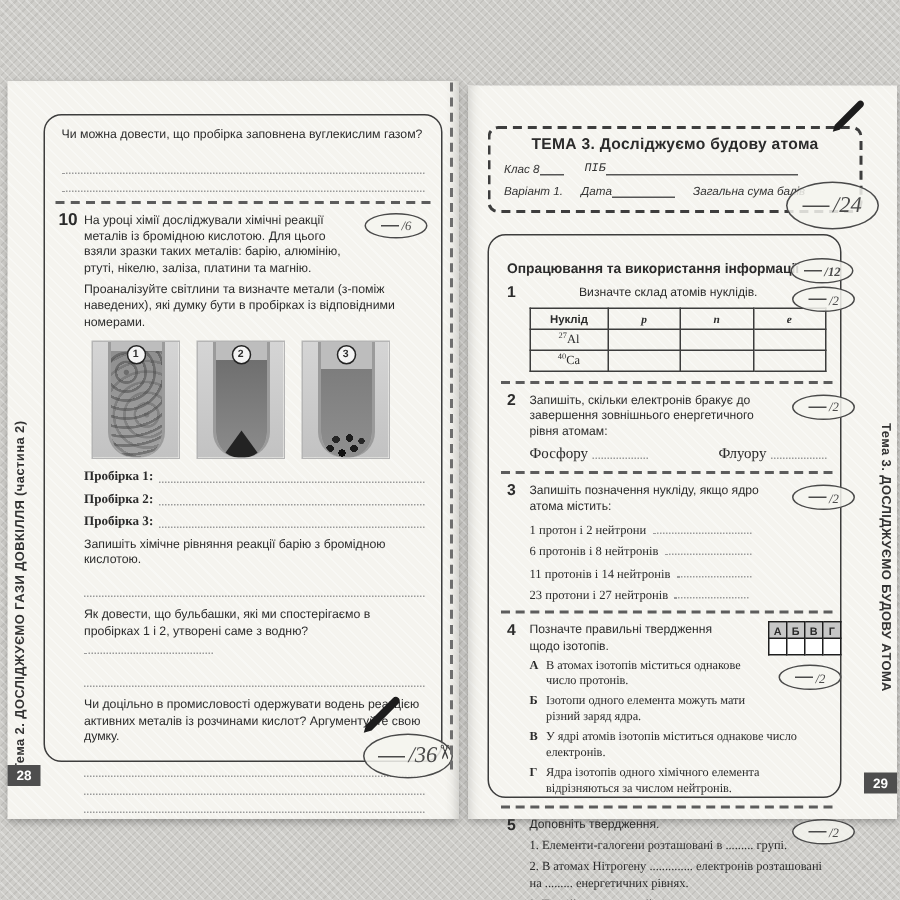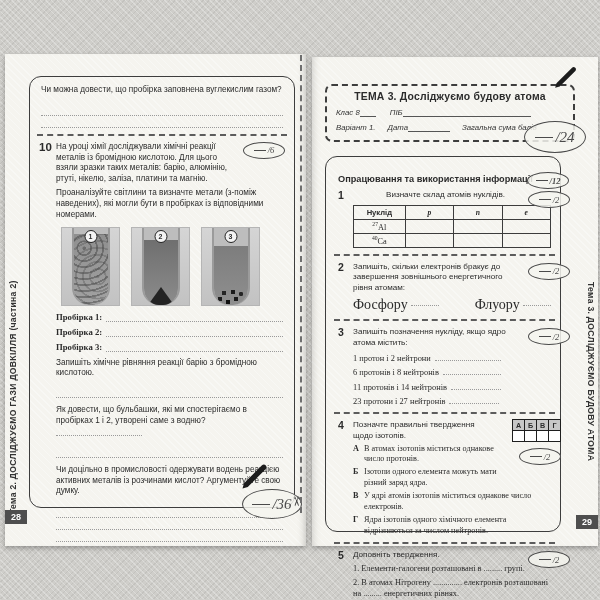--- a/index.html
+++ b/index.html
@@ -81,21 +81,21 @@
   .qnum{position:absolute;left:0;top:-1px;font-weight:bold;font-size:10.5px;}
   .qtext{font-size:8.1px;line-height:1.3;}
   .qoval{position:absolute;right:-19px;top:1px;}
   table.nuclide{border-collapse:collapse;margin-top:4px;}
   table.nuclide th,table.nuclide td{border:1.1px solid #3c3c3c;height:13px;text-align:center;padding:0 2px;}
   table.nuclide th{font-size:7.6px;}
   .pne{font-family:"Liberation Serif",serif;font-style:italic;font-weight:bold;font-size:8.5px;}
   .nucl{font-family:"Liberation Serif",serif;font-size:8.3px;}
   .nucl sup{font-size:5.6px;}
   .c-nucl{width:48px;} .c-p{width:46px;} .c-n{width:46px;} .c-e{width:46px;}
-  .blanks-row{display:flex;margin-top:4px;font-family:"Liberation Serif",serif;font-size:14px;}
+  .blanks-row{display:flex;margin-top:4px;font-family:"Liberation Serif",serif;font-size:10px;}
   .sline{font-family:"Liberation Serif",serif;font-size:8.4px;margin-top:3.5px;}
   #q4-grid{position:absolute;right:-10px;top:-1px;text-align:right;}
   table.agrid{border-collapse:collapse;background:#fff;}
   table.agrid td{width:11px;height:10px;border:1.6px solid #1e1e1e;text-align:center;font-weight:bold;font-size:7.2px;padding:0;}
   table.agrid tr.hd td{background:#c7c7c7;}
   .opt{display:flex;font-family:"Liberation Serif",serif;font-size:8.2px;line-height:1.3;margin-top:2.5px;}
   .opt .optletter{font-weight:bold;flex:none;width:11px;}
   .opt.narrow{margin-right:52px;}
   .q5item{font-family:"Liberation Serif",serif;font-size:8.3px;line-height:1.4;margin-top:2px;}
 </style>
@@ -112,21 +112,21 @@
 
     <div class="sep"></div>
 
     <div id="q10">
       <span class="qnum">10</span>
       <span class="oval oval-sm" id="q10-oval">
           <i class="dash"></i>
           <span>/6</span>
         </span>
       <div class="ltext" style="margin-right:50px;">На уроці хімії досліджували хімічні реакції металів із бромідною кислотою. Для цього взяли зразки таких металів: барію, алюмінію, ртуті, нікелю, заліза, платини та магнію.</div>
-      <div class="ltext" style="margin-top:3px;">Проаналізуйте світлини та визначте метали (з-поміж наведених), які могли бути в пробірках із відповідними номерами.</div>
+      <div class="ltext" style="margin-top:3px;">Проаналізуйте світлини та визначте метали (з-поміж наведених), які думку бути в пробірках із відповідними номерами.</div>
 
       <div class="photo-row">
         <div class="photo">
           <div class="tube t1">
               <div class="liquid"></div>
             </div>
           <div class="badge">1</div>
         </div>
         <div class="photo">
           <div class="tube t2">
@@ -191,21 +191,21 @@
 <div id="scissors">✂</div>
 
 <div class="page" id="right-page">
   <div class="sidebar" style="right:2px;top:225px;height:265px;">Тема 3. ДОСЛІДЖУЄМО БУДОВУ АТОМА</div>
 
   <div id="header-box">
     <div class="h-title">ТЕМА 3. Досліджуємо будову атома</div>
     <div class="h-row">
       <span>Клас 8</span>
       <span class="blank" style="width:16px;"></span>
-      <span style="margin-left:14px;">ПІБ</span>
+      <span style="margin-left:14px;font-family:Liberation Mono, monospace;">ПІБ</span>
       <span class="blank" style="flex:1;max-width:128px;"></span>
     </div>
     <div class="h-row">
       <span>Варіант 1.</span>
       <span style="margin-left:12px;">Дата</span>
       <span class="blank" style="width:42px;"></span>
       <span style="margin-left:12px;">Загальна сума балів</span>
     </div>
     <span class="pencil" id="header-pencil">
       <svg width="26" height="26" viewBox="0 0 24 24">

